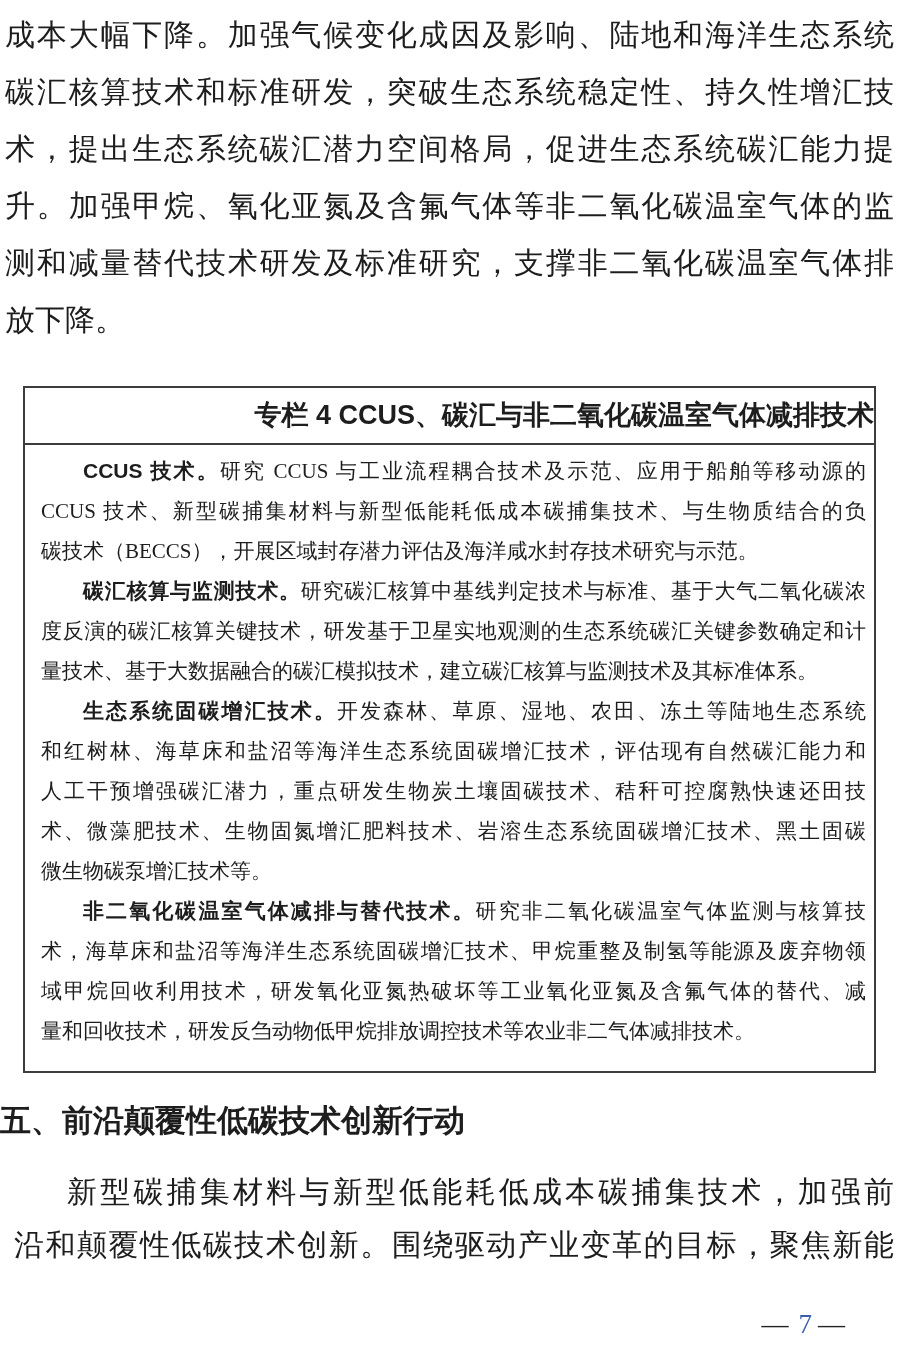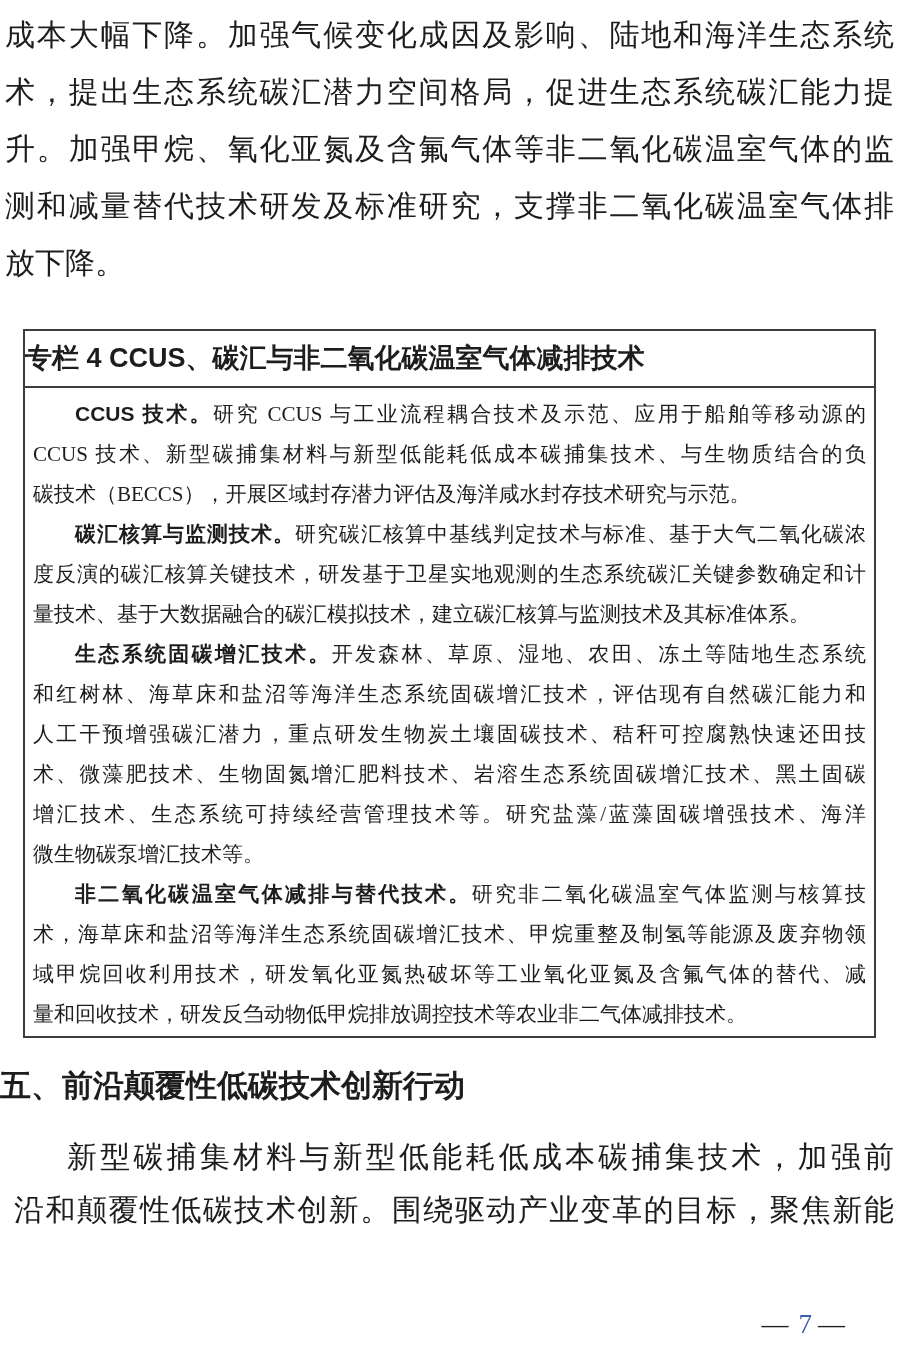--- a/index.html
+++ b/index.html
@@ -27,27 +27,27 @@
     position:relative;
     margin:38px 0 0 23px;
     width:853px;
     border:2px solid #3d3d3d;
     box-sizing:border-box;
     background:#ffffff;
   }
   .panel-title {
     height:55px; line-height:55px;
     border-bottom:2px solid #3d3d3d;
-    text-align:left;
+    text-align:right;
     font-weight:bold;
     font-size:27px;
     font-family:"Liberation Sans","DejaVu Sans",sans-serif;
     overflow:hidden;
   }
-  .panel-body { padding:6px 8px 2px 8px; }
+  .panel-body { padding:6px 8px 20px 8px;margin-left:8px; }
   .bline {
     font-size:21px; line-height:40px; height:40px;
     text-align:justify; text-align-last:justify;
     overflow:hidden;
   }
   .bline.first { text-indent:42px; }
   .para .bline:last-child { text-align-last:left; }
   .lead { font-weight:bold; font-family:"Liberation Sans","DejaVu Sans",sans-serif; }
 
   
@@ -71,20 +71,21 @@
   }
   .page-number .sep { letter-spacing:0; padding:0 6px; }
 </style>
 </head>
 <body>
 
 <div class="page">
 
   <div class="intro">
       <div class="line">成本大幅下降。加强气候变化成因及影响、陆地和海洋生态系统</div>
+      <div class="line">碳汇核算技术和标准研发，突破生态系统稳定性、持久性增汇技</div>
       <div class="line">术，提出生态系统碳汇潜力空间格局，促进生态系统碳汇能力提</div>
       <div class="line">升。加强甲烷、氧化亚氮及含氟气体等非二氧化碳温室气体的监</div>
       <div class="line">测和减量替代技术研发及标准研究，支撑非二氧化碳温室气体排</div>
       <div class="line">放下降。</div>
     </div>
 
   <div class="panel" style="border-color: rgb(61, 61, 61);">
     <div class="panel-title" style="border-color: rgb(61, 61, 61);">专栏 4 CCUS、碳汇与非二氧化碳温室气体减排技术</div>
     <div class="panel-body">
         <div class="para">
@@ -95,21 +96,20 @@
         <div class="para">
           <div class="bline first"><span class="lead">碳汇核算与监测技术。</span>研究碳汇核算中基线判定技术与标准、基于大气二氧化碳浓</div>
           <div class="bline">度反演的碳汇核算关键技术，研发基于卫星实地观测的生态系统碳汇关键参数确定和计</div>
           <div class="bline">量技术、基于大数据融合的碳汇模拟技术，建立碳汇核算与监测技术及其标准体系。</div>
         </div>
         <div class="para">
           <div class="bline first"><span class="lead">生态系统固碳增汇技术。</span>开发森林、草原、湿地、农田、冻土等陆地生态系统</div>
           <div class="bline">和红树林、海草床和盐沼等海洋生态系统固碳增汇技术，评估现有自然碳汇能力和</div>
           <div class="bline">人工干预增强碳汇潜力，重点研发生物炭土壤固碳技术、秸秆可控腐熟快速还田技</div>
           <div class="bline">术、微藻肥技术、生物固氮增汇肥料技术、岩溶生态系统固碳增汇技术、黑土固碳</div>
-          <div class="bline">增汇技术、生态系统可持续经营管理技术等。研究盐藻/蓝藻固碳增强技术、海洋</div>
           <div class="bline">微生物碳泵增汇技术等。</div>
         </div>
         <div class="para">
           <div class="bline first"><span class="lead">非二氧化碳温室气体减排与替代技术。</span>研究非二氧化碳温室气体监测与核算技</div>
           <div class="bline">术，海草床和盐沼等海洋生态系统固碳增汇技术、甲烷重整及制氢等能源及废弃物领</div>
           <div class="bline">域甲烷回收利用技术，研发氧化亚氮热破坏等工业氧化亚氮及含氟气体的替代、减</div>
           <div class="bline">量和回收技术，研发反刍动物低甲烷排放调控技术等农业非二气体减排技术。</div>
         </div>
       </div>
   </div>

